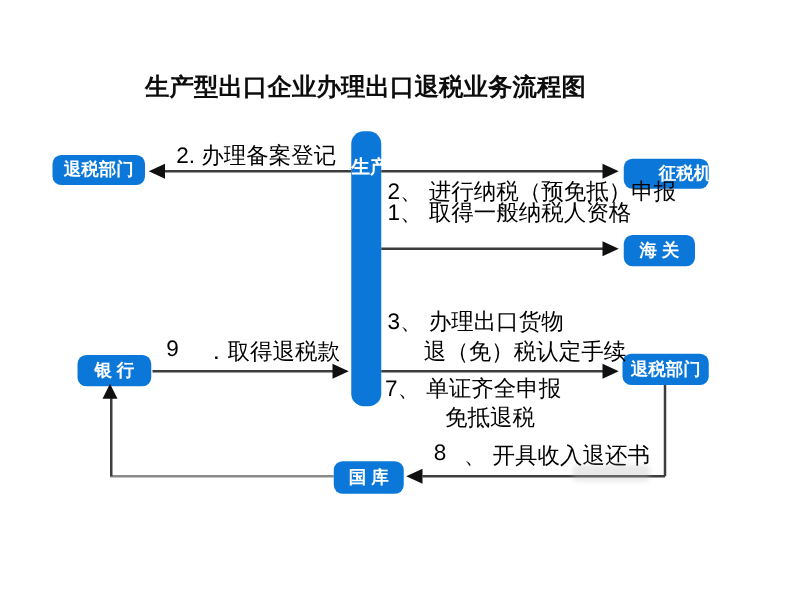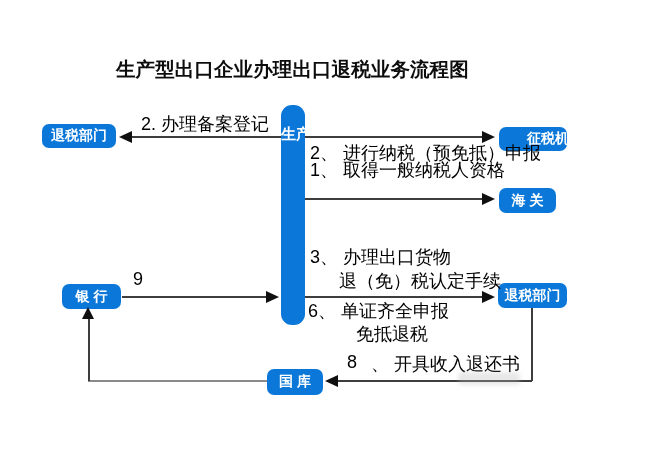--- a/index.html
+++ b/index.html
@@ -34,21 +34,21 @@
   .smudge{position:absolute;left:458px;top:372px;width:62px;height:13px;
     background:rgba(185,185,185,0.32);filter:blur(2px);border-radius:4px;}
 </style>
 </head>
 <body>
 
 <div class="canvas">
 
   <div class="title">生产型出口企业办理出口退税业务流程图</div>
 
-  <div class="node node-center" style="left:281px;top:105px;width:24px;height:220px;border-radius:11px;">生产型出口企业</div>
+  <div class="node node-center" style="left:281px;top:105px;width:24px;height:220px;">生产型出口企业</div>
   <div class="node" style="left:42px;top:124px;width:74px;height:24px;">退税部门</div>
   <div class="node" style="left:499px;top:127px;width:68px;height:24px;padding-left:44px;">征税机关</div>
   <div class="node" style="left:499px;top:188px;width:57px;height:25px;">海 关</div>
   <div class="node" style="left:498px;top:283px;width:69px;height:25px;text-align:center;">退税部门</div>
   <div class="node" style="left:62px;top:284px;width:59px;height:25px;">银 行</div>
   <div class="node" style="left:267px;top:369px;width:56px;height:26px;">国 库</div>
 
   <div class="hline" style="left:132px;top:136px;width:149px;"></div>
   <div class="ah ah-left" style="left:119px;top:131px;"></div>
 
@@ -70,27 +70,28 @@
 
   <div class="hline light" style="left:88px;top:380px;width:179px;"></div>
   <div class="vline" style="left:88px;top:317px;height:64px;"></div>
   <div class="ah ah-up" style="left:82px;top:307px;"></div>
 
   <div class="lbl" style="left:141px;top:112px;">2. 办理备案登记</div>
   <div class="lbl" style="left:310px;top:111px;margin-top:47px;">1、 取得一般纳税人资格</div>
   <div class="lbl" style="left:310px;top:141px;">2、 进行纳税（预免抵）申报</div>
   <div class="lbl" style="left:310px;top:245px;">3、 办理出口货物</div>
   <div class="lbl" style="left:306px;top:269px;padding-left:33px;">退（免）税认定手续</div>
-  <div class="lbl" style="left:308px;top:299px;">6、 单证齐全申报</div>
+  <div class="lbl" style="left:308px;top:299px;">7、 单证齐全申报</div>
   <div class="lbl" style="left:356px;top:322px;">免抵退税</div>
 
   <div class="lbl lbl-split" style="left:347px;top:352px;">
     <span class="gap8">8</span>
     <span>、 开具收入退还书</span>
   </div>
 
   <div class="lbl lbl-split" style="left:133px;top:269px;">
     <span class="gap9">9</span>
+    <span>．取得退税款</span>
   </div>
 
   <div class="smudge"></div>
 
 </div>
 
 </body></html>

